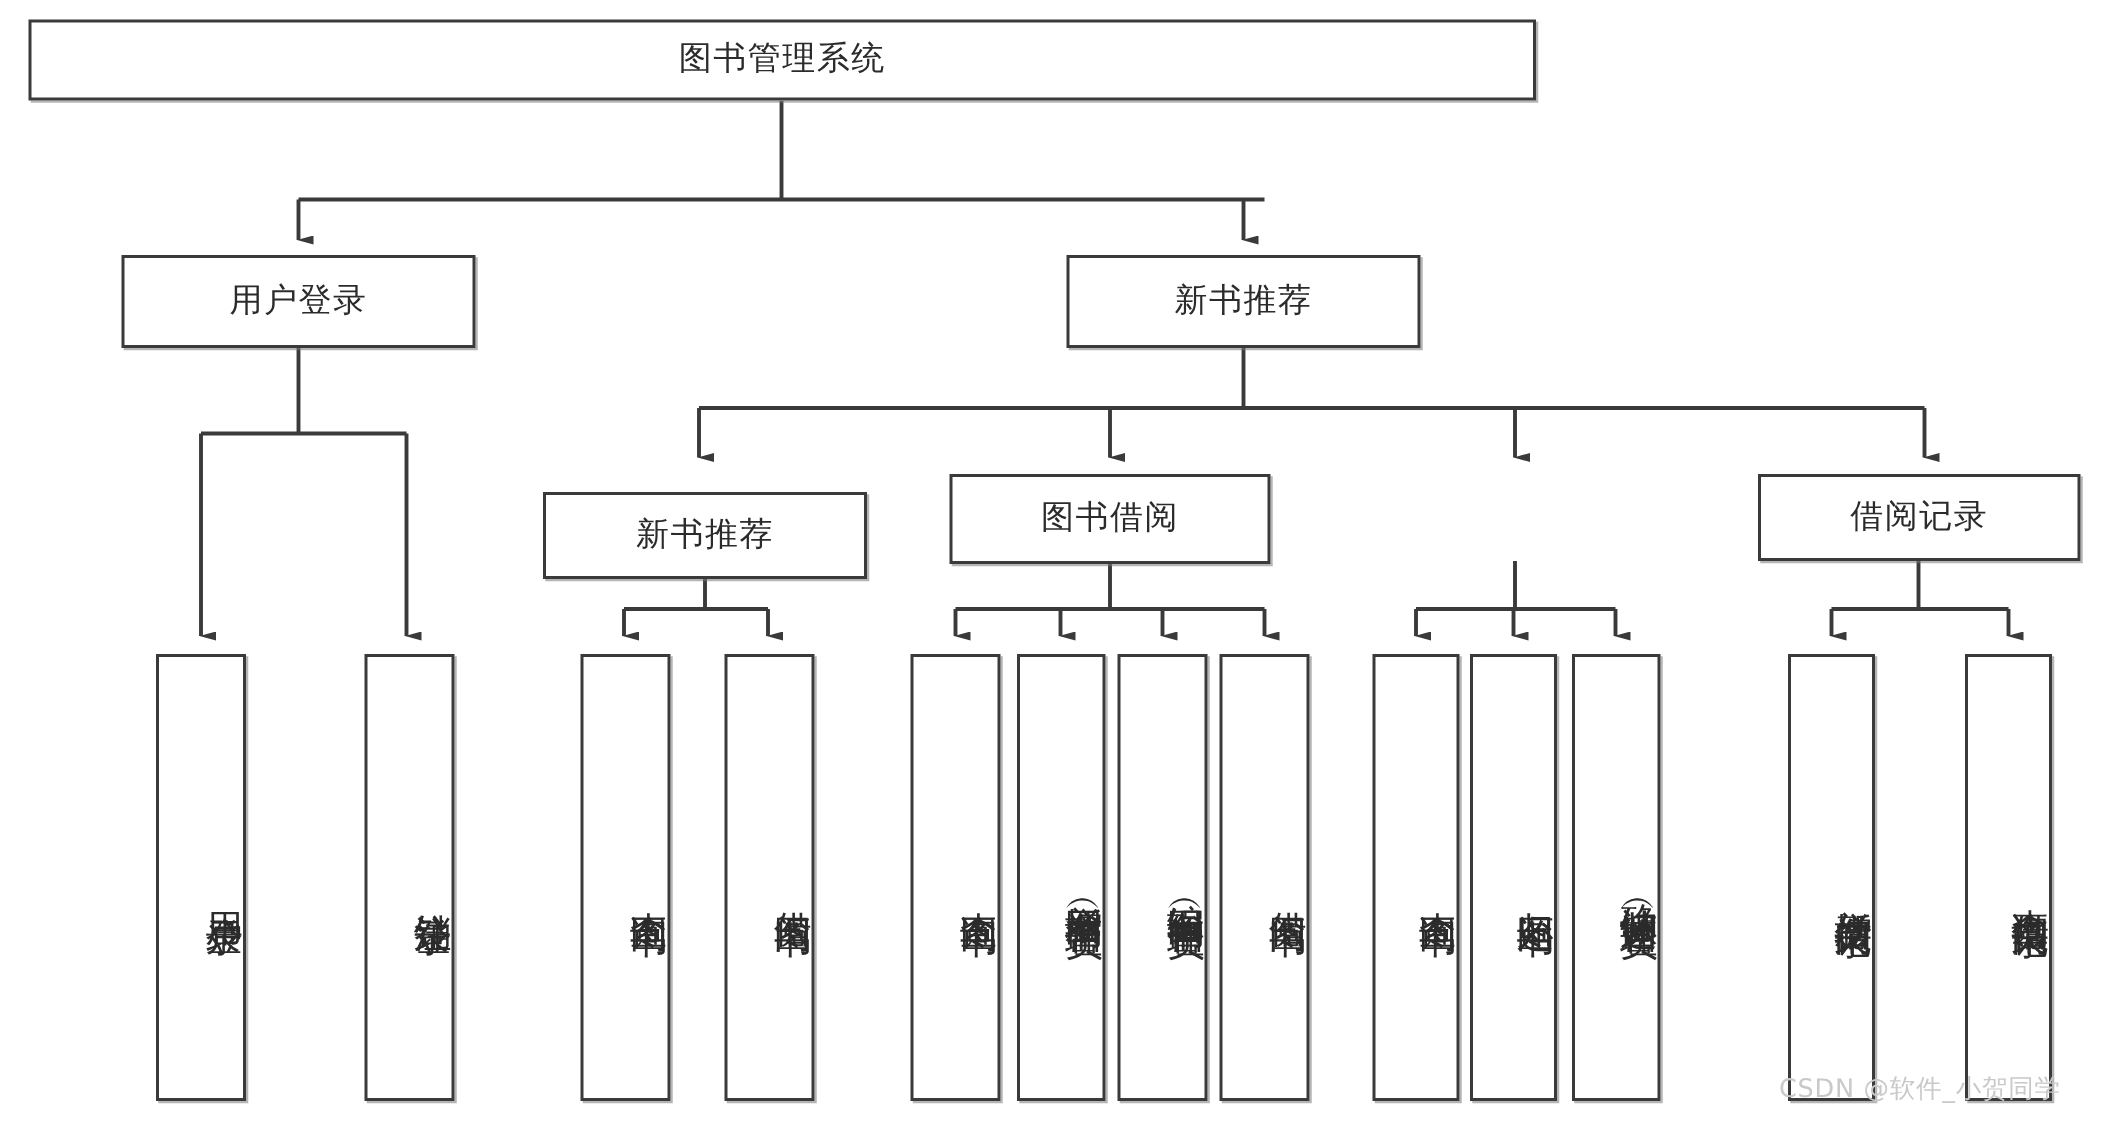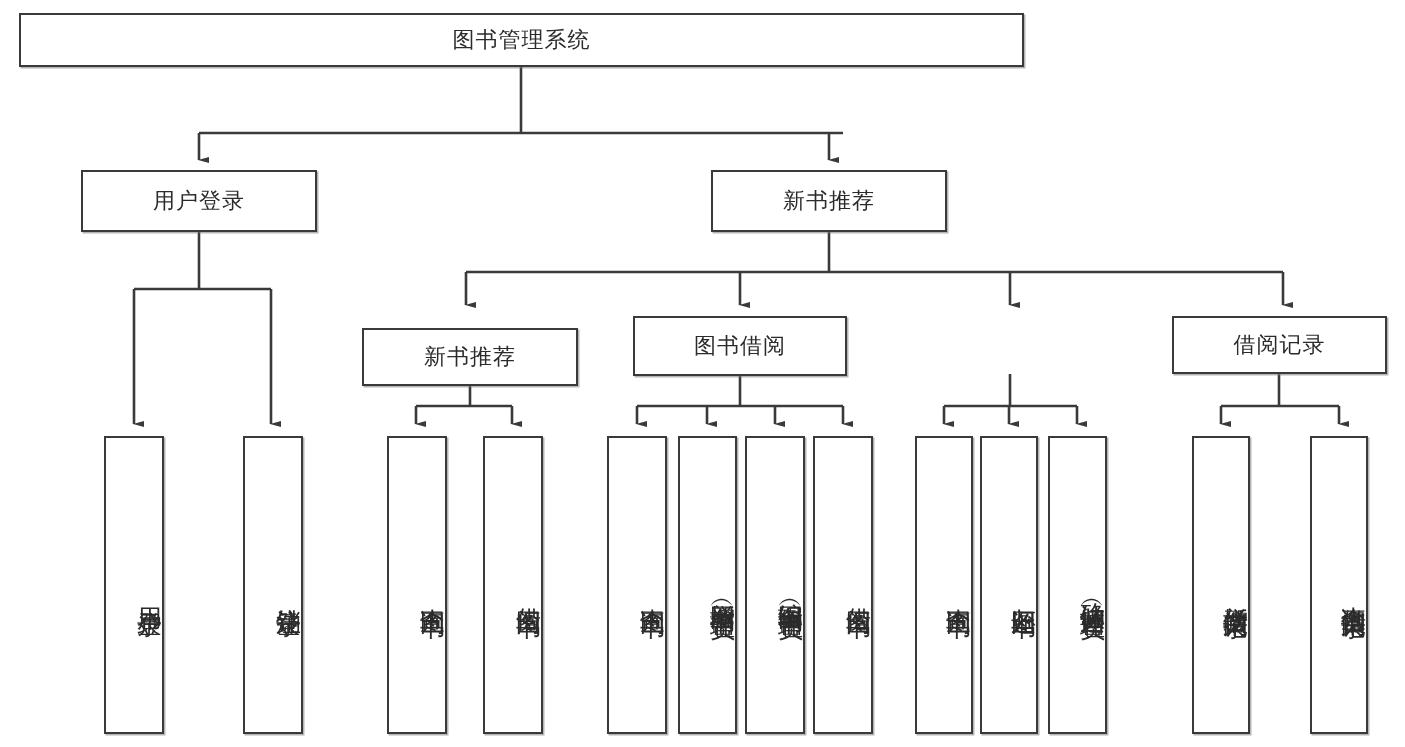--- a/index.html
+++ b/index.html
@@ -148,13 +148,14 @@
     <span>确认归还（管理员）</span>
   </div>
 
   <div class="node v" style="left:1192px;top:436px;width:58px;height:298px;">
     <span>新增借阅记录</span>
   </div>
   <div class="node v" style="left:1310px;top:436px;width:58px;height:298px;">
     <span>查询借阅记录</span>
   </div>
 
+  <div id="watermark">CSDN @软件_小贺同学</div>
 </div>
 
 </body></html>

